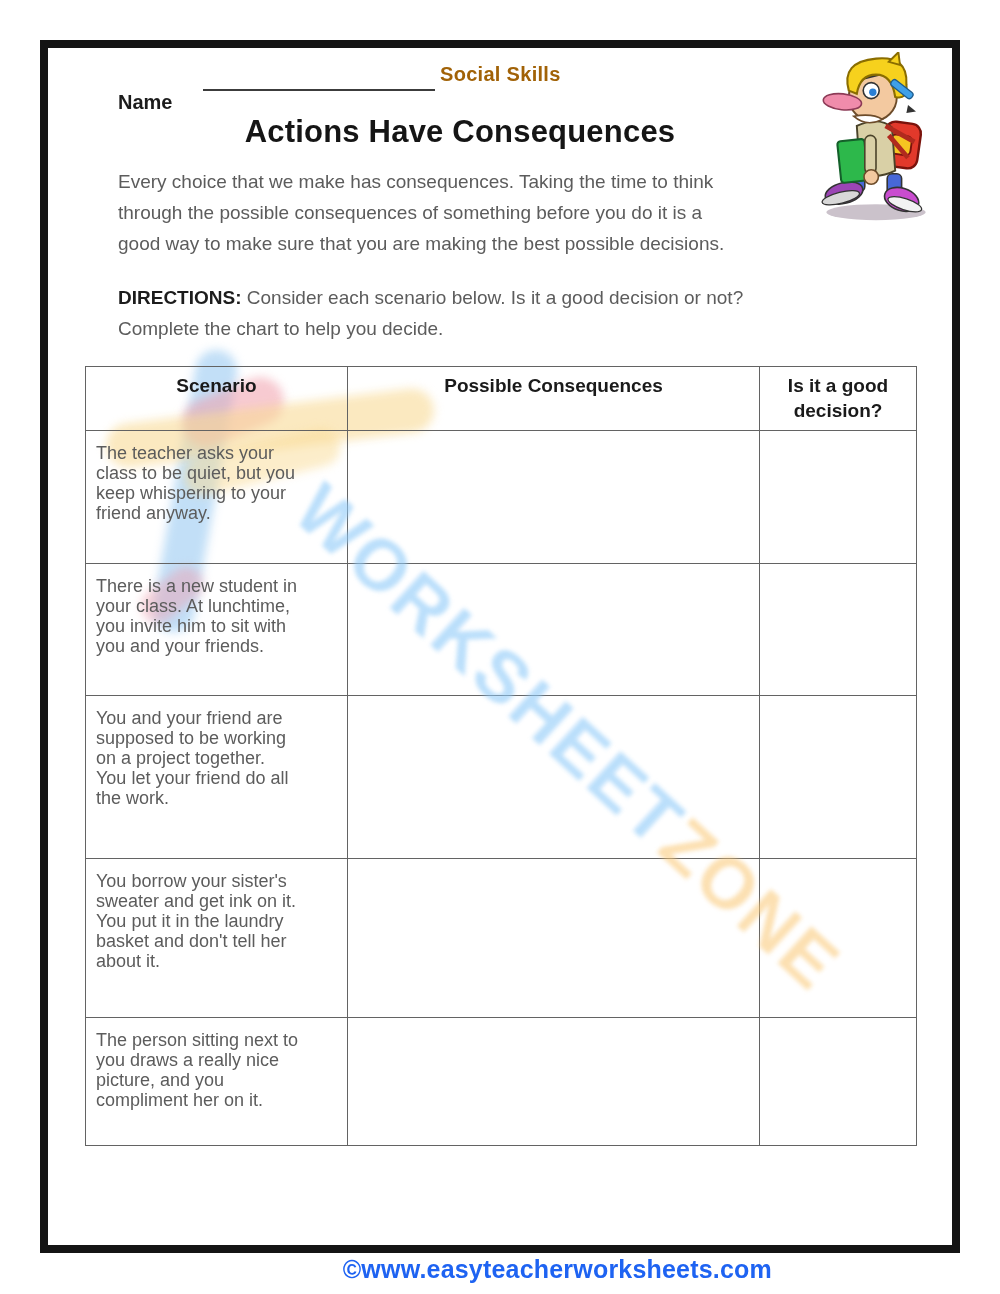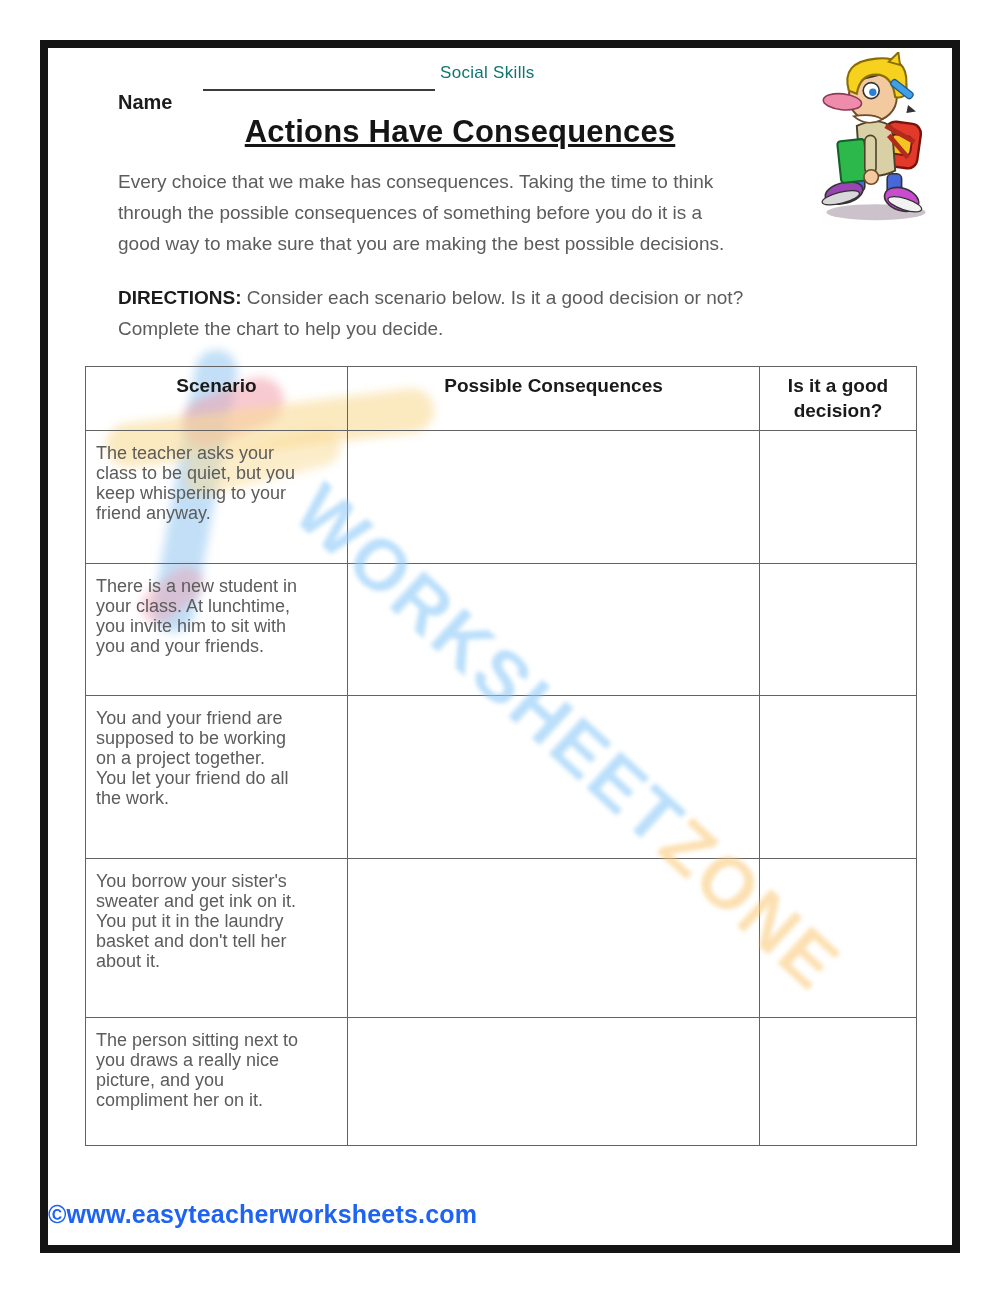--- a/index.html
+++ b/index.html
@@ -5,44 +5,44 @@
   html,body{margin:0;padding:0;background:#ffffff;}
   body{width:1000px;height:1294px;position:relative;overflow:hidden;
        font-family:"Liberation Sans", sans-serif;}
   .sheet{position:absolute;left:40px;top:40px;width:920px;height:1213px;
          border:8px solid #141414;background:#ffffff;box-sizing:border-box;}
   .abs{position:absolute;}
 
   
   .name-label{left:70px;top:12px;font-size:20px;font-weight:bold;color:#1c1c1c;margin-top:31px;}
   .name-line{left:155px;top:12px;width:232px;height:29px;border-bottom:2.5px solid #3c3c3c;}
-  .subject{left:392px;top:15px;font-size:17px;font-weight:normal;color:#0f766e;letter-spacing:.3px;}
+  .subject{left:392px;top:15px;font-size:20px;font-weight:bold;color:#a16207;letter-spacing:.3px;}
 
   
   .title{left:52px;top:66px;width:720px;text-align:center;font-size:31px;
-         font-weight:bold;color:#151515;letter-spacing:.2px;text-decoration:underline;}
+         font-weight:bold;color:#151515;letter-spacing:.2px;}
   .intro{left:70px;top:118px;width:710px;font-size:19px;line-height:31px;
          color:#5c5c5c;white-space:pre-line;}
   .directions{left:70px;top:234px;width:716px;font-size:19px;line-height:31px;
          color:#5c5c5c;white-space:pre-line;}
   .directions b{color:#1c1c1c;}
 
   
   table.chart{left:37px;top:318px;width:831px;border-collapse:collapse;table-layout:fixed;}
   table.chart col.c1{width:262px;} table.chart col.c2{width:412px;} table.chart col.c3{width:157px;}
   table.chart th, table.chart td{border:1.5px solid #636363;vertical-align:top;
          font-size:18px;color:#5c5c5c;}
   table.chart th{font-weight:bold;color:#1a1a1a;font-size:19px;text-align:center;
          padding:6px 4px 2px 4px;line-height:25px;white-space:pre-line;}
   table.chart td{padding:12px 20px 6px 10px;line-height:20px;white-space:pre-line;}
   tr.hrow{height:64px;} tr.r0{height:133px;} tr.r1{height:132px;}
   tr.r2{height:163px;} tr.r3{height:159px;} tr.r4{height:128px;}
 
   
-  .footer{left:0;top:1152px;width:724px;text-align:left;}
+  .footer{left:0;top:1207px;width:724px;text-align:right;}
   .footer span{font-size:25px;font-weight:bold;color:#1e63f2;letter-spacing:.2px;cursor:pointer;}
 
   
   .stroke{position:absolute;pointer-events:none;filter:blur(5px);}
   .st-blue  {left:126px;top:300px;width:42px;height:286px;border-radius:26px;
              background:rgba(144,197,241,.55);transform:rotate(10deg);}
   .st-pink1 {left:132px;top:340px;width:106px;height:48px;border-radius:26px;
              background:rgba(240,158,172,.55);transform:rotate(-22deg);}
   .st-pink2 {left:89px;top:530px;width:70px;height:34px;border-radius:20px;
              background:rgba(240,158,172,.45);transform:rotate(-38deg);}

